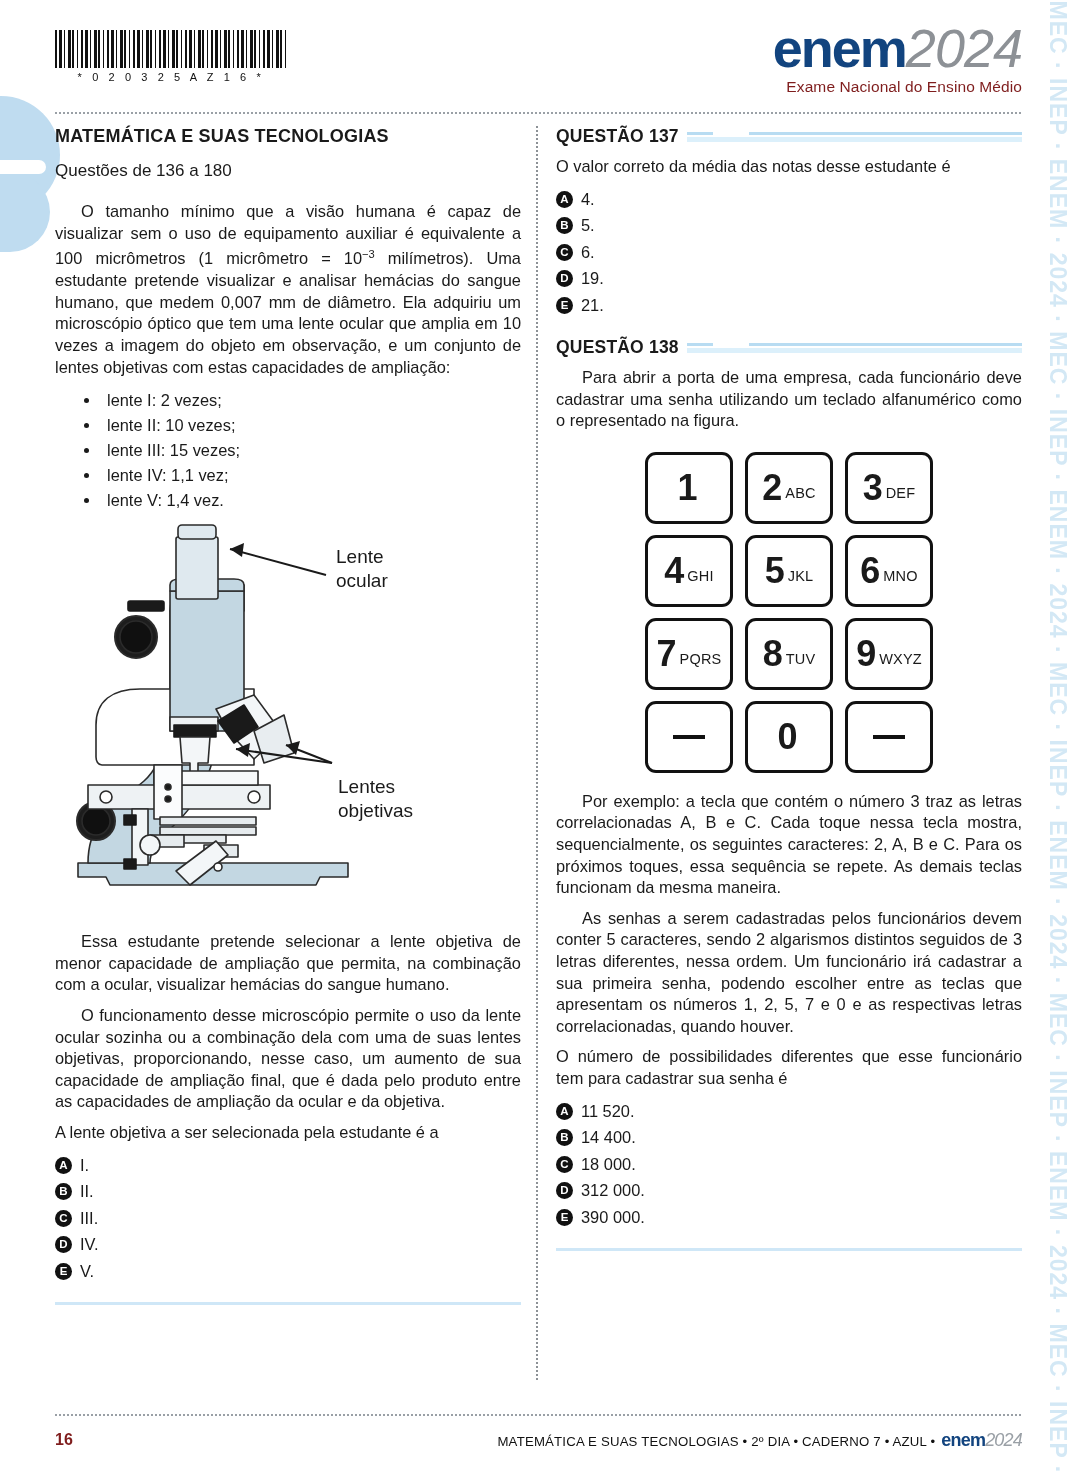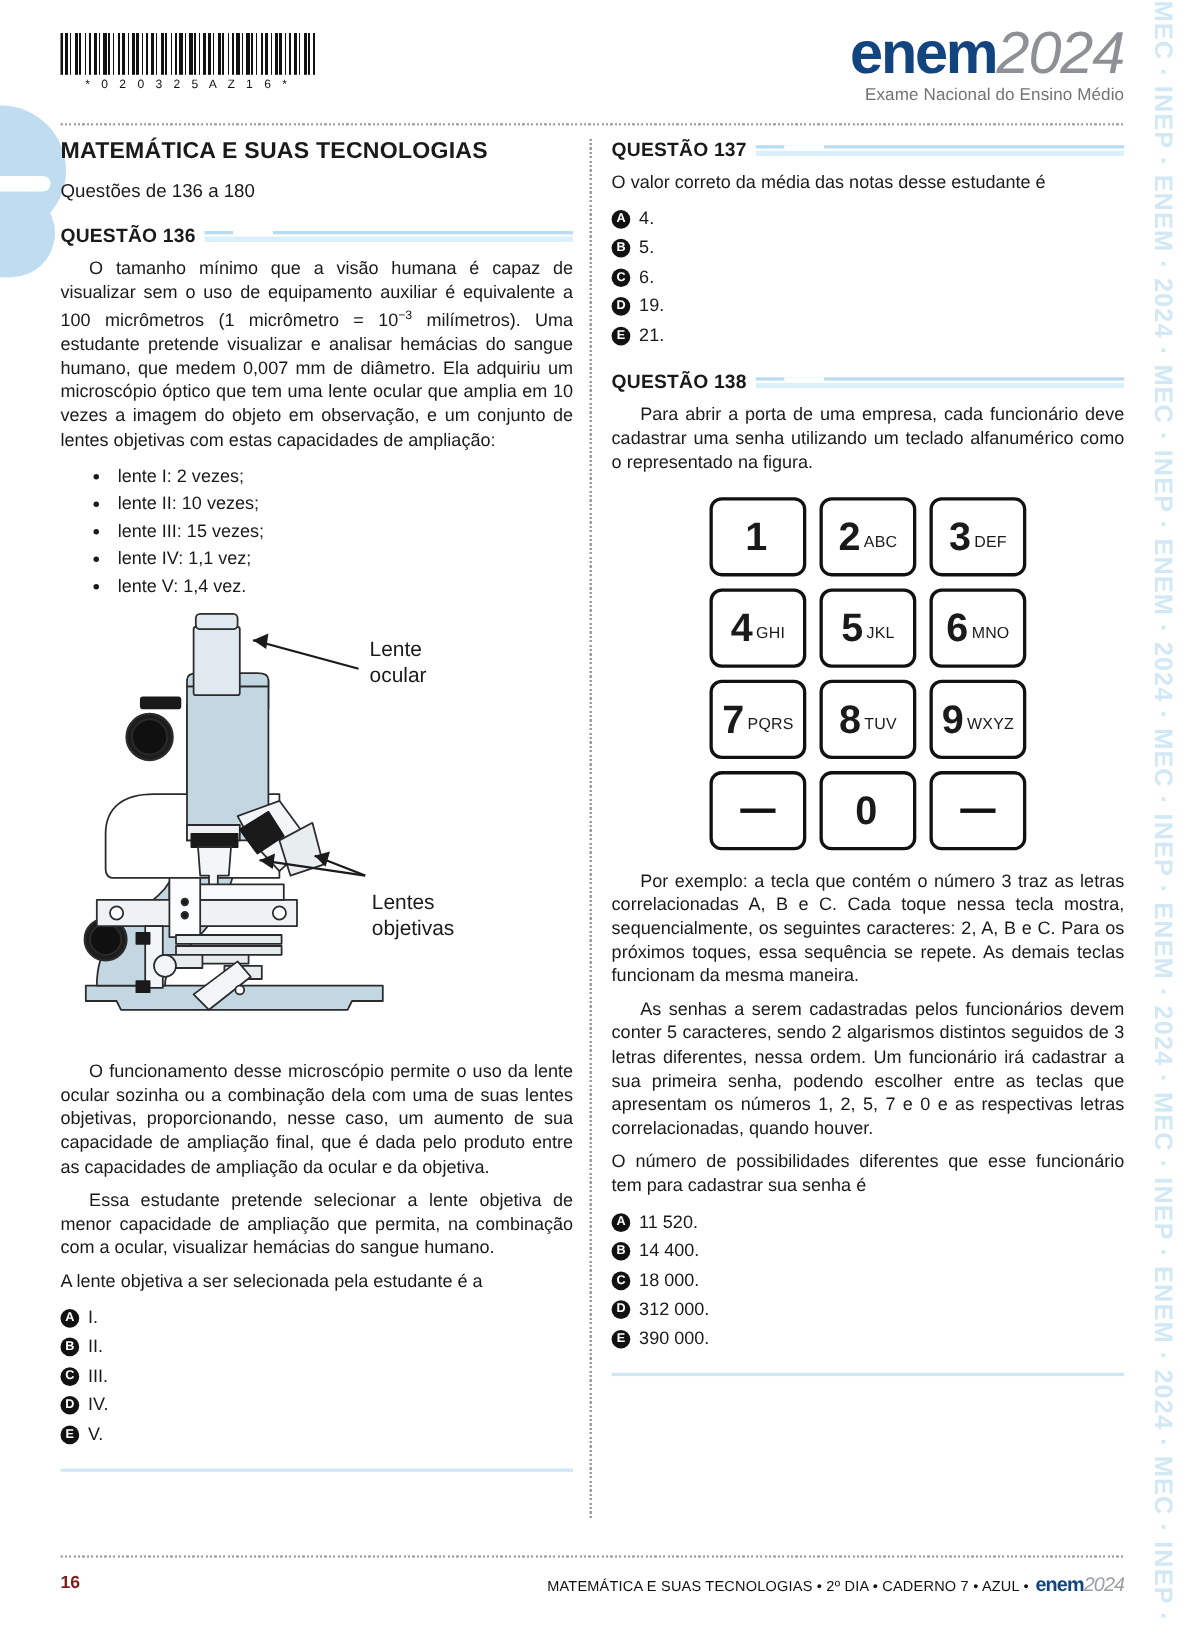--- a/index.html
+++ b/index.html
@@ -128,21 +128,21 @@
   }
   .logo-enem { color: #12447f; }
   .logo-year {
     color: #8d9196;
     font-weight: normal;
     font-style: italic;
     letter-spacing: -1px;
   }
   .logo-sub {
     font-size: 15.5px;
-    color: #737373;
+    color: #7f1d1d;
     margin-top: 3px;
     letter-spacing: 0.1px;
   }
   .header-rule {
     position: absolute;
     left: 55px;
     top: 112px;
     width: 967px;
     height: 2px;
     background: repeating-linear-gradient(to right, #9aa0a6 0 2px, #ffffff 2px 4px);
@@ -168,21 +168,21 @@
     position: absolute;
     left: 481px;
     top: 0;
     width: 2px;
     height: 1255px;
     background: repeating-linear-gradient(to bottom, #8c9196 0 2px, #ffffff 2px 4px);
   }
 
   
   .discipline {
-    font-size: 21px;
+    font-size: 18px;
     font-weight: bold;
     letter-spacing: 0.2px;
     margin: 0 0 1px 0;
   }
   .question-range {
     font-size: 17px;
     font-weight: normal;
     margin: 14px 0 20px 0;
   }
   .q-header {
@@ -400,26 +400,20 @@
   <div class="header-rule"></div>
 
   <div class="columns">
     <div class="col-divider"></div>
 
     <div class="col col-left">
 
       <div class="discipline">MATEMÁTICA E SUAS TECNOLOGIAS</div>
       <div class="question-range">Questões de 136 a 180</div>
 
-      <div class="q-header">
-        <div class="q-header-title">QUESTÃO 136</div>
-        <div class="q-header-lines">
-            <span class="notch"></span>
-          </div>
-      </div>
 
       <p class="body indent"><span>O tamanho mínimo que a visão humana é capaz de visualizar sem o uso de equipamento auxiliar é equivalente a 100 micrômetros (1 micrômetro = 10</span><sup>−3</sup><span> milímetros). Uma estudante pretende visualizar e analisar hemácias do sangue humano, que medem 0,007 mm de diâmetro. Ela adquiriu um microscópio óptico que tem uma lente ocular que amplia em 10 vezes a imagem do objeto em observação, e um conjunto de lentes objetivas com estas capacidades de ampliação:</span></p>
 
       <ul class="lens-list">
         <li>lente I: 2 vezes;</li>
         <li>lente II: 10 vezes;</li>
         <li>lente III: 15 vezes;</li>
         <li>lente IV: 1,1 vez;</li>
         <li>lente V: 1,4 vez.</li>
       </ul>
@@ -498,22 +492,22 @@
             <path d="M274 244 L178 230" fill="none" stroke="#1a1a1a" stroke-width="2"></path>
             <polygon points="178,230 192,224 190,238" fill="#1a1a1a"></polygon>
             <path d="M274 244 L228 226" fill="none" stroke="#1a1a1a" stroke-width="2"></path>
             <polygon points="228,226 242,222 238,236" fill="#1a1a1a"></polygon>
           </g>
           <text x="280" y="274" font-family="Liberation Sans, sans-serif" font-size="19" fill="#1a1a1a">Lentes</text>
           <text x="280" y="298" font-family="Liberation Sans, sans-serif" font-size="19" fill="#1a1a1a">objetivas</text>
         </svg>
       </div>
 
+      <p class="body indent">Essa estudante pretende selecionar a lente objetiva de menor capacidade de ampliação que permita, na combinação com a ocular, visualizar hemácias do sangue humano.</p>
       <p class="body indent">O funcionamento desse microscópio permite o uso da lente ocular sozinha ou a combinação dela com uma de suas lentes objetivas, proporcionando, nesse caso, um aumento de sua capacidade de ampliação final, que é dada pelo produto entre as capacidades de ampliação da ocular e da objetiva.</p>
-      <p class="body indent">Essa estudante pretende selecionar a lente objetiva de menor capacidade de ampliação que permita, na combinação com a ocular, visualizar hemácias do sangue humano.</p>
       <p class="body noindent">A lente objetiva a ser selecionada pela estudante é a</p>
 
       <ul class="alt-list">
         <li>
             <span class="alt-bullet">A</span>
             <span>I.</span>
           </li>
         <li>
             <span class="alt-bullet">B</span>
             <span>II.</span>

